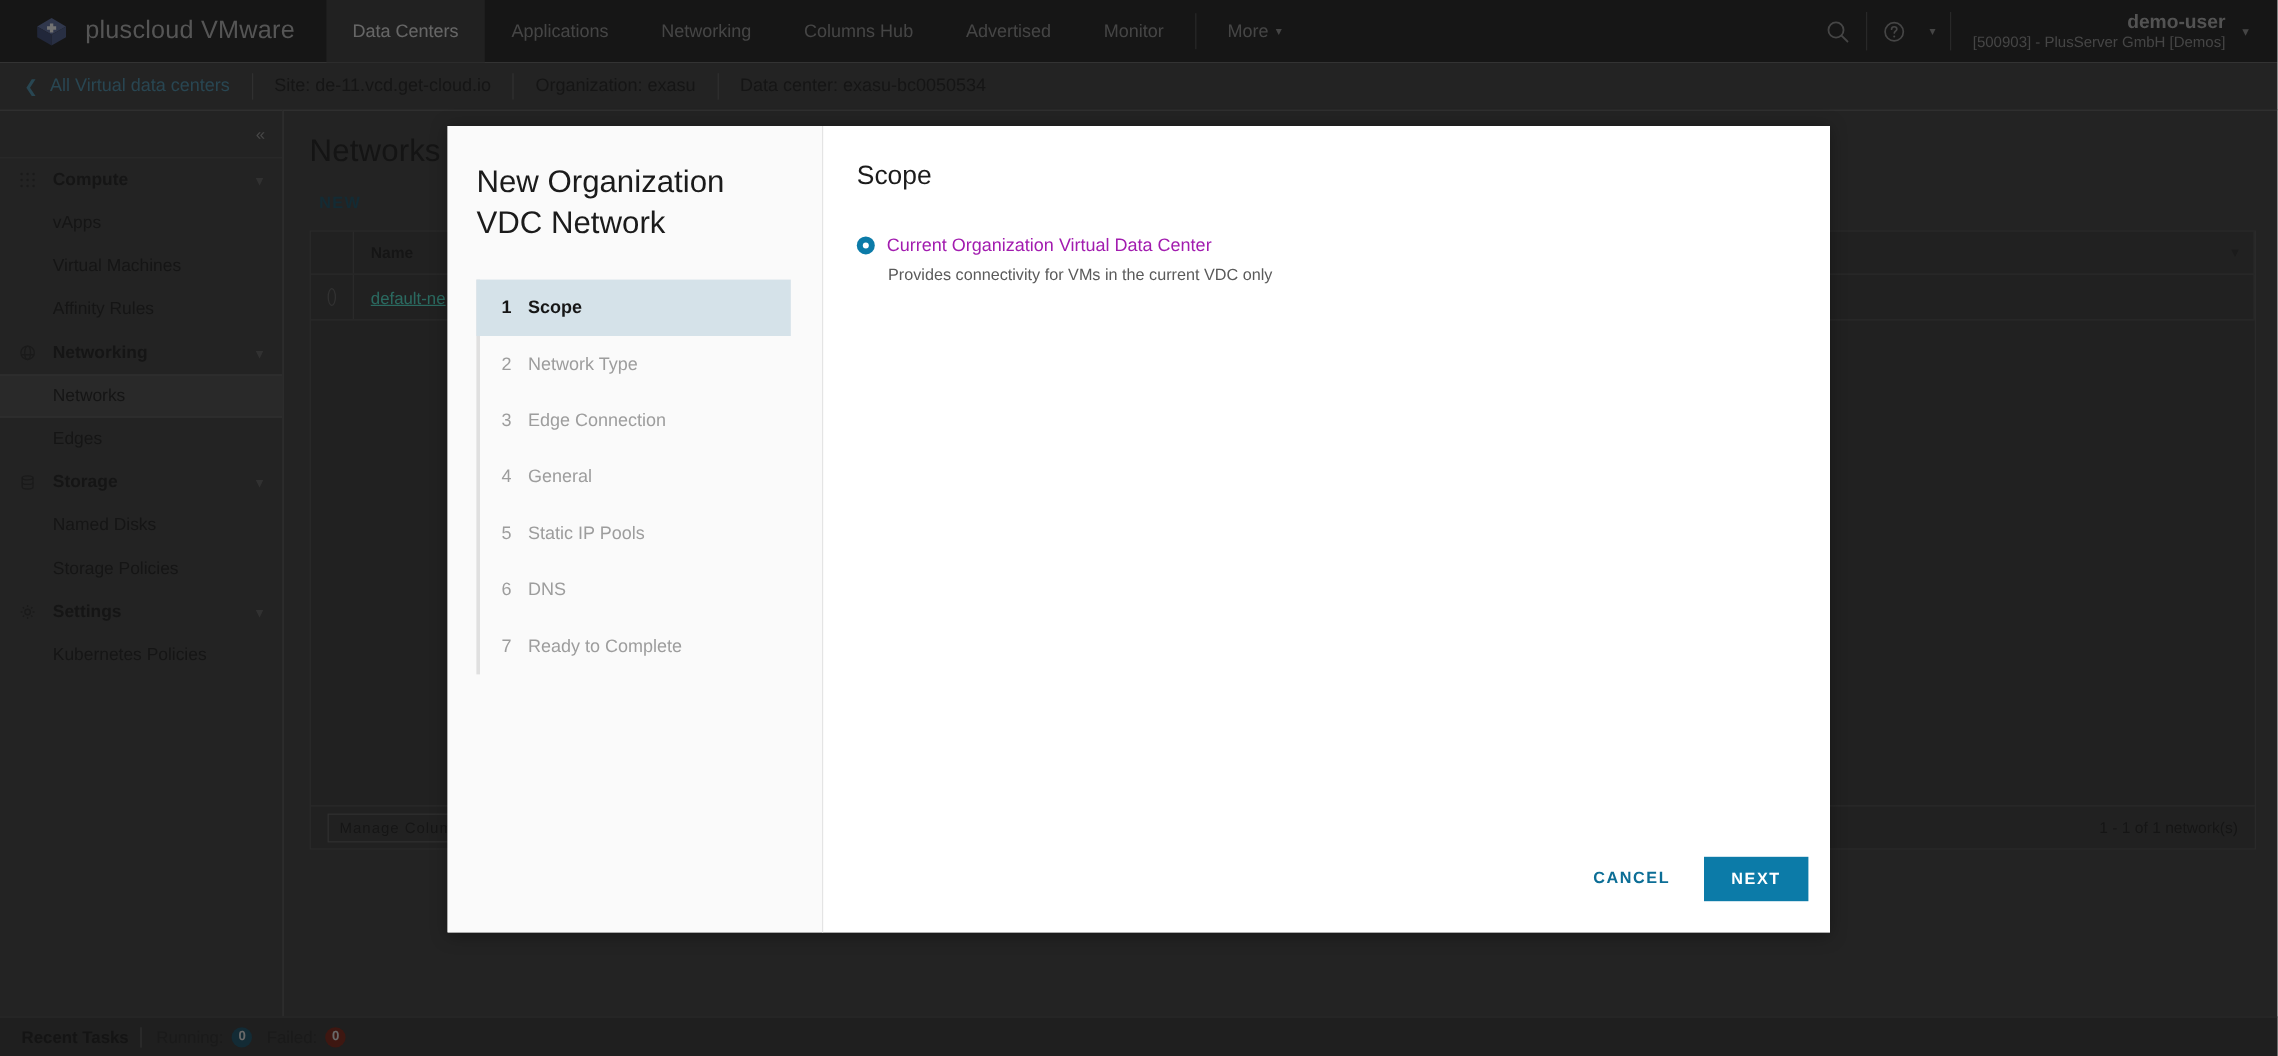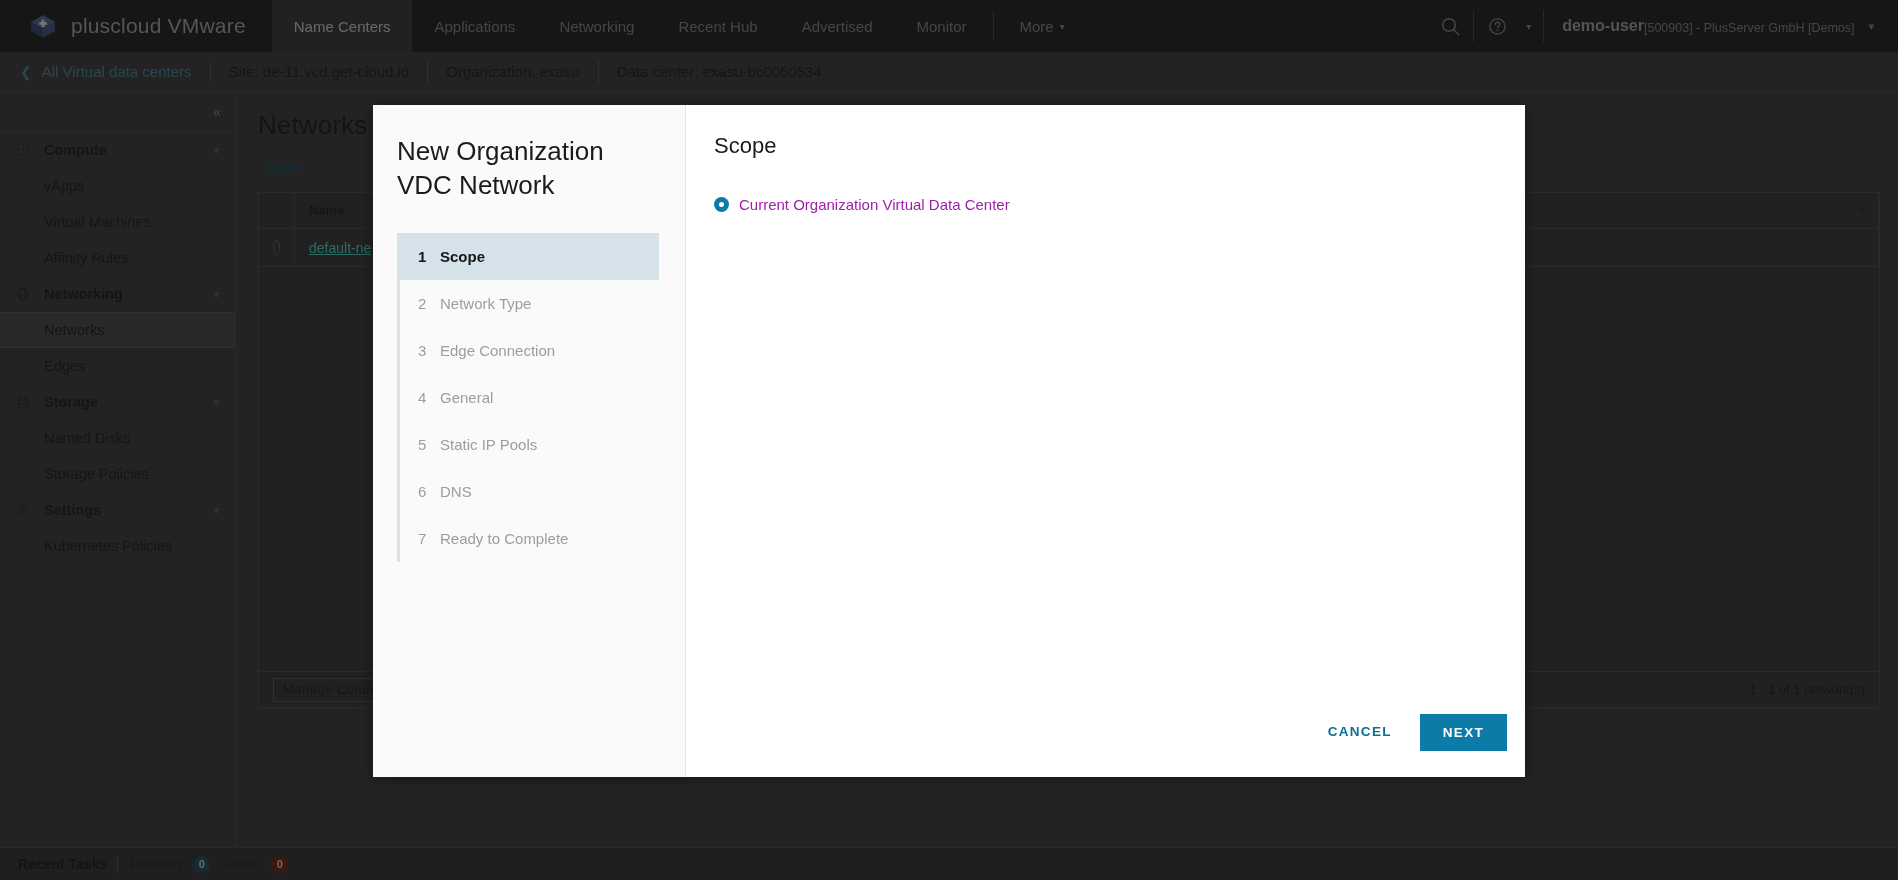--- a/index.html
+++ b/index.html
@@ -35,21 +35,21 @@
   .nav-sep { width: 1px; height: 30px; background: #5a5a5a; align-self: center; margin: 0 4px; }
   .nav-caret { margin-left: 6px; font-size: 10px; }
   .top-right { margin-left: auto; display: flex; align-items: center; height: 52px; padding-right: 14px; }
   .icon-btn {
     width: 46px; height: 52px; display: flex; align-items: center; justify-content: center;
     color: #9a9a9a; cursor: pointer;
   }
   .help-grp { display: flex; align-items: center; color: #9a9a9a; cursor: pointer; padding-right: 12px;}
   .vsep { width: 1px; height: 32px; background: #5a5a5a; }
   .user-block {
-    display: flex; flex-direction: row; align-items: flex-end; justify-content: flex-end;
+    display: flex; flex-direction: column; align-items: flex-end; justify-content: flex-end;
     padding: 0 14px 0 18px; cursor: pointer; line-height: 1.15;
   }
   .user-name { color: #b9b9b9; font-size: 16px; font-weight: bold; }
   .user-org  { color: #9a9a9a; font-size: 12.5px; }
   .user-caret { color: #9a9a9a; font-size: 11px; padding-right: 10px; }
 
   
   .crumbbar {
     position: absolute; top: 52px; left: 0; width: 1898px; height: 40px;
     background: #4e4e4e; display: flex; align-items: center;
@@ -179,24 +179,24 @@
             <polygon points="15,4 27,11 15,18 3,11" fill="#6b7aa8"></polygon>
             <polygon points="3,11 15,18 15,27 3,20" fill="#4a5780"></polygon>
             <polygon points="27,11 15,18 15,27 27,20" fill="#5a6894"></polygon>
             <path d="M13.6 8.5h2.8v2.4h2.4v2.8h-2.4v2.4h-2.8v-2.4h-2.4v-2.8h2.4z" fill="#fff"></path>
           </svg>
         </span>
         <span class="brand-title">pluscloud VMware</span>
       </div>
 
       <div class="nav">
-        <div class="nav-item active">Name Centers</div>
+        <div class="nav-item active">Data Centers</div>
         <div class="nav-item">Applications</div>
         <div class="nav-item">Networking</div>
-        <div class="nav-item">Recent Hub</div>
+        <div class="nav-item">Columns Hub</div>
         <div class="nav-item">Advertised</div>
         <div class="nav-item">Monitor</div>
         <div class="nav-sep"></div>
         <div class="nav-item">
           <span>More</span>
           <span class="nav-caret">▾</span>
         </div>
       </div>
 
       <div class="top-right">
@@ -400,20 +400,21 @@
       </div>
     </div>
 
     <div class="modal-right">
       <div class="panel-title">Scope</div>
 
       <div class="radio-row">
         <span class="radio-on"></span>
         <span class="radio-label">Current Organization Virtual Data Center</span>
       </div>
+      <div class="radio-desc">Provides connectivity for VMs in the current VDC only</div>
 
       <div class="modal-footer">
         <button class="btn-cancel">CANCEL</button>
         <button class="btn-next">NEXT</button>
       </div>
     </div>
   </div>
 
 </div>
 

